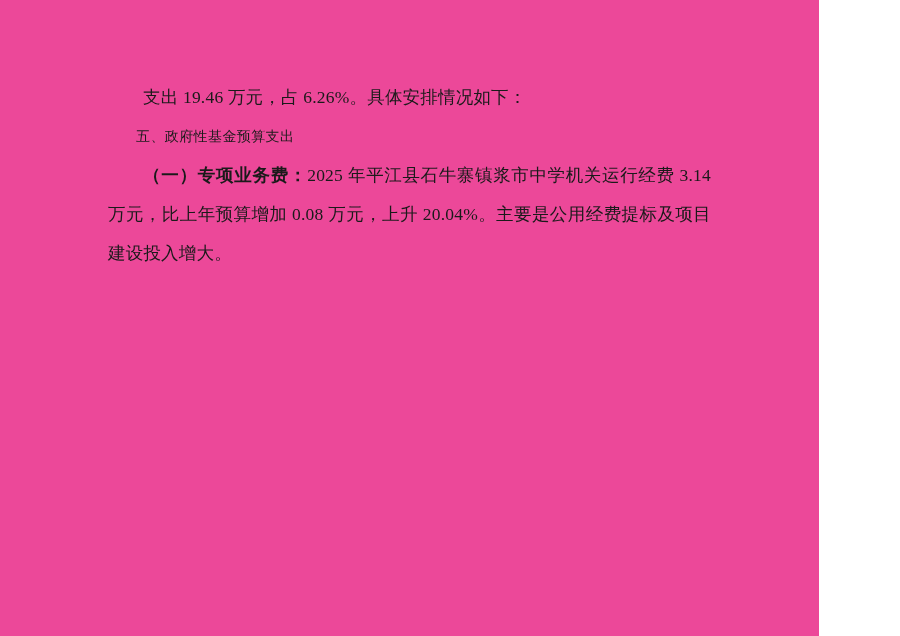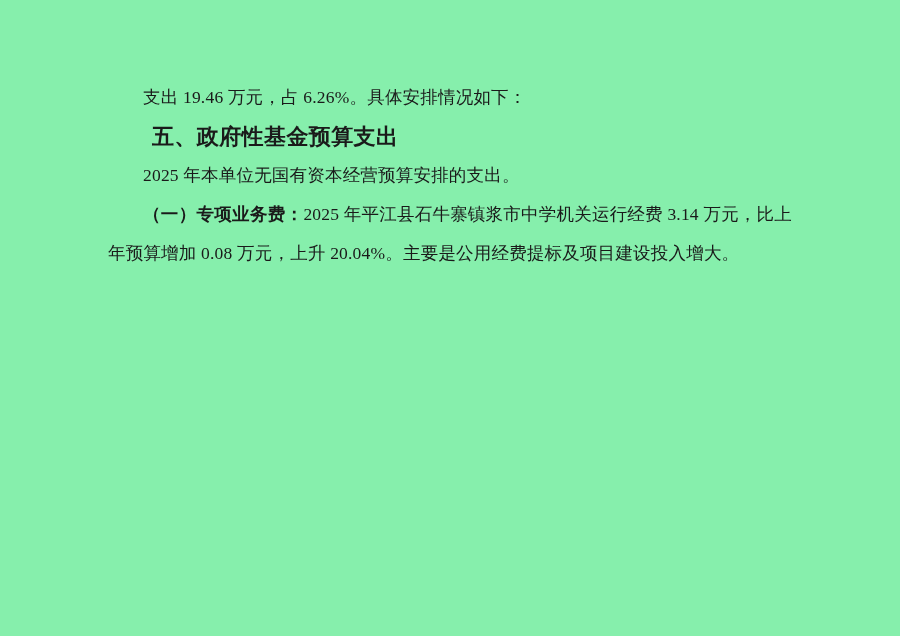--- a/index.html
+++ b/index.html
@@ -9,45 +9,45 @@
   body {
     width: 900px;
     height: 636px;
     background: #ffffff;
     font-family: "Liberation Serif", "DejaVu Serif", serif;
     color: #1a1a1a;
     overflow: hidden;
   }
   .page {
     position: relative;
-    width: 900px;
+    width: 819px;
     height: 636px;
     box-sizing: border-box;
     padding: 78px 108px 0 108px;
-    background: #86efac;
+    background: #ec4899;
   }
   .doc-body {
     font-size: 17.5px;
     line-height: 39px;
     text-align: justify;
     letter-spacing: 0.2px;
   }
   p {
     margin: 0;
   }
   .para {
     text-indent: 0;
   }
   .indent2 {
     text-indent: 2em;
   }
   .heading {
     font-family: "Liberation Sans", "DejaVu Sans", sans-serif;
-    font-weight: bold;
-    font-size: 22px;
+    font-weight: normal;
+    font-size: 14px;
     text-indent: 2em;
     letter-spacing: 0.4px;
   }
   .bold-run {
     font-family: "Liberation Sans", "DejaVu Sans", sans-serif;
     font-weight: bold;
     letter-spacing: 0.3px;
   }
 </style>
 </head>
@@ -57,19 +57,18 @@
   <div class="doc-body">
 
     <p class="para indent2">支出 19.46 万元，占 6.26%。具体安排情况如下：</p>
 
 
 
     <p class="heading">五、政府性基金预算支出</p>
 
 
 
-    <p class="para indent2">2025 年本单位无国有资本经营预算安排的支出。</p>
 
 
     <p class="para indent2"><span class="bold-run">（一）专项业务费：</span><span>2025 年平江县石牛寨镇浆市中学机关运行经费 3.14 万元，比上年预算增加 0.08 万元，上升 20.04%。主要是公用经费提标及项目建设投入增大。</span></p>
 
   </div>
 </div>
 
 </body></html>

